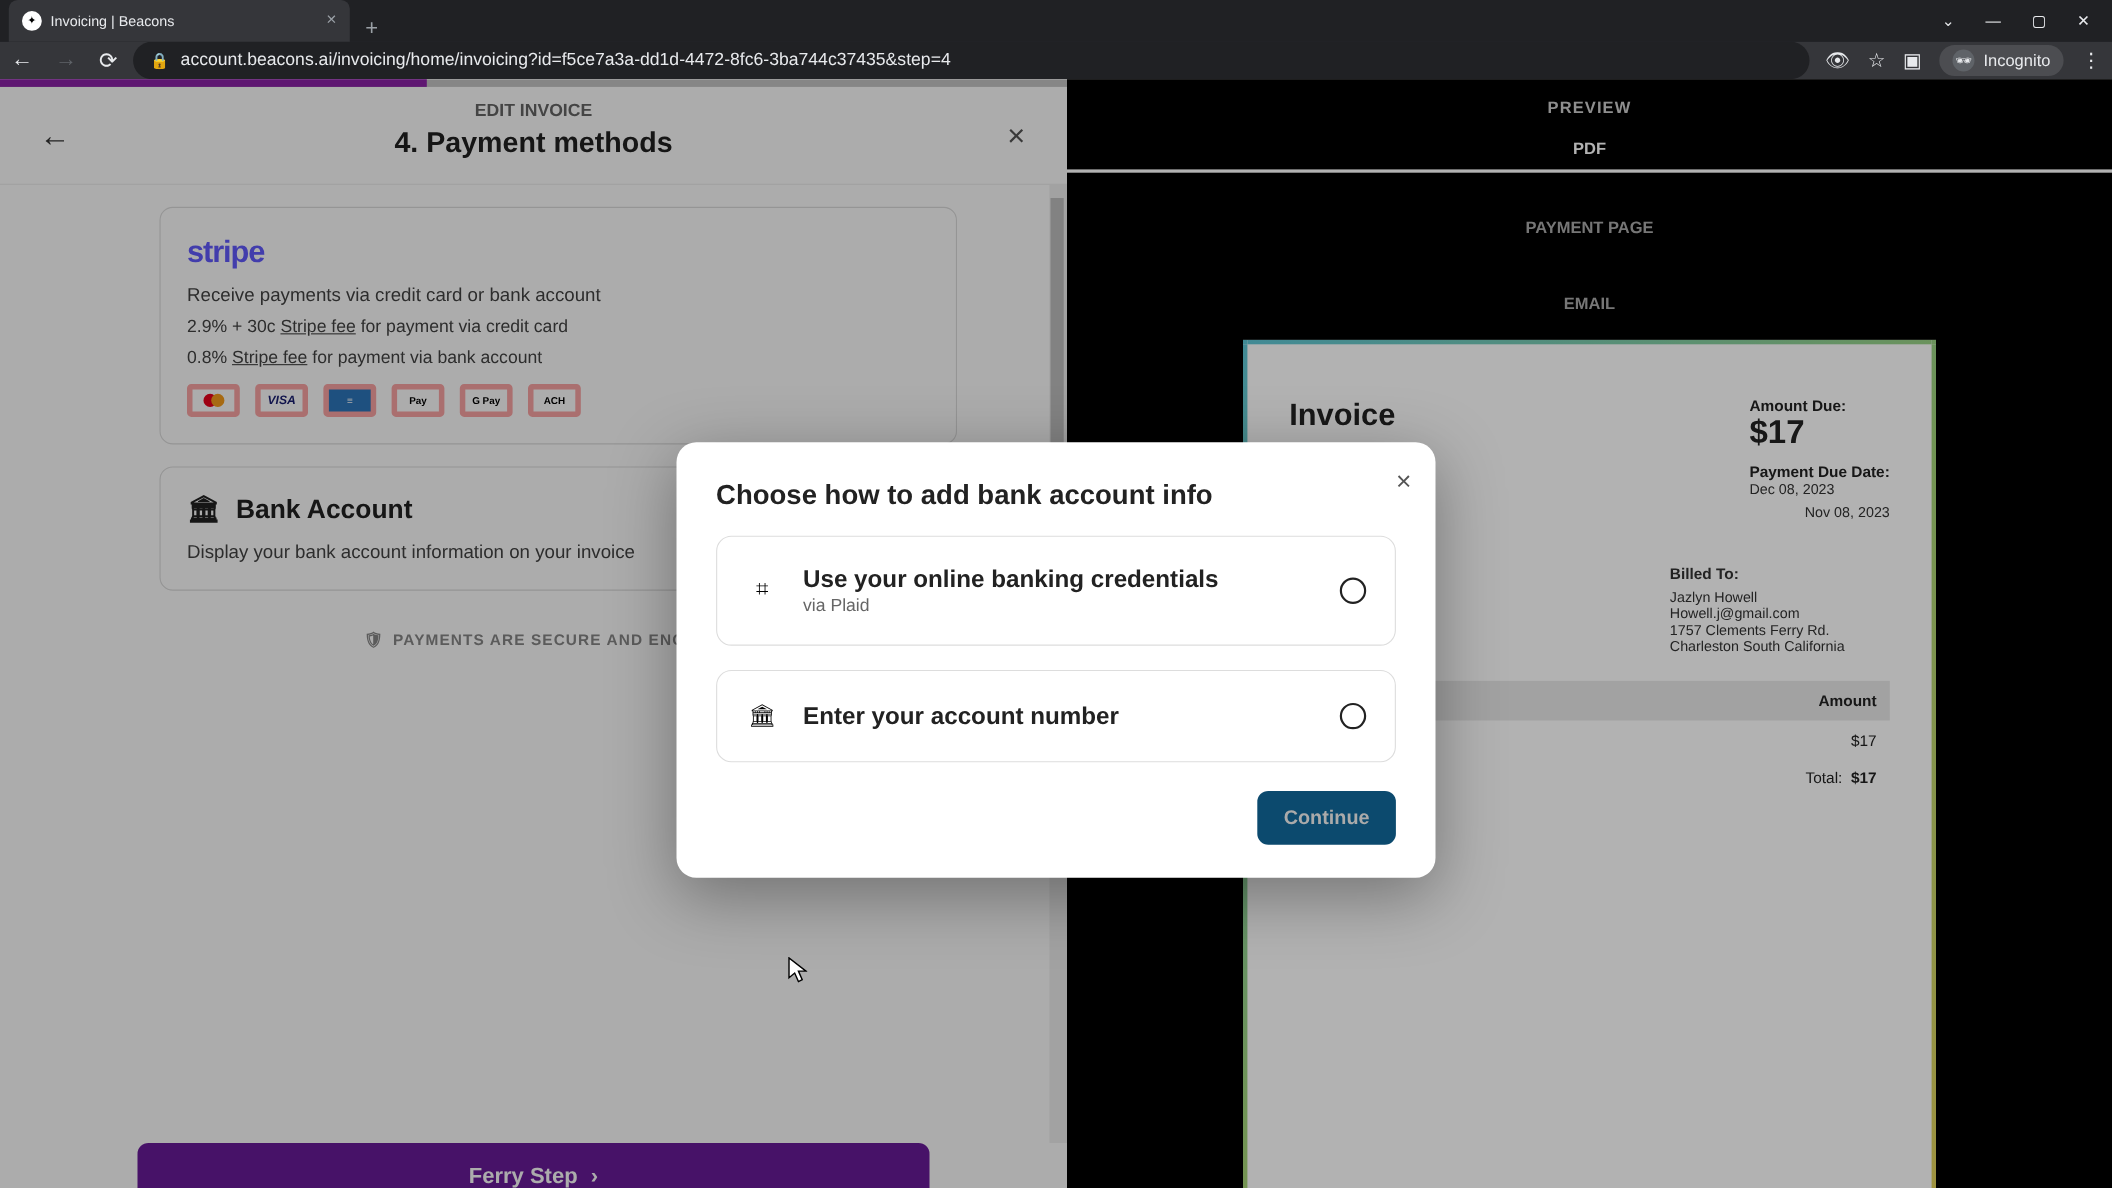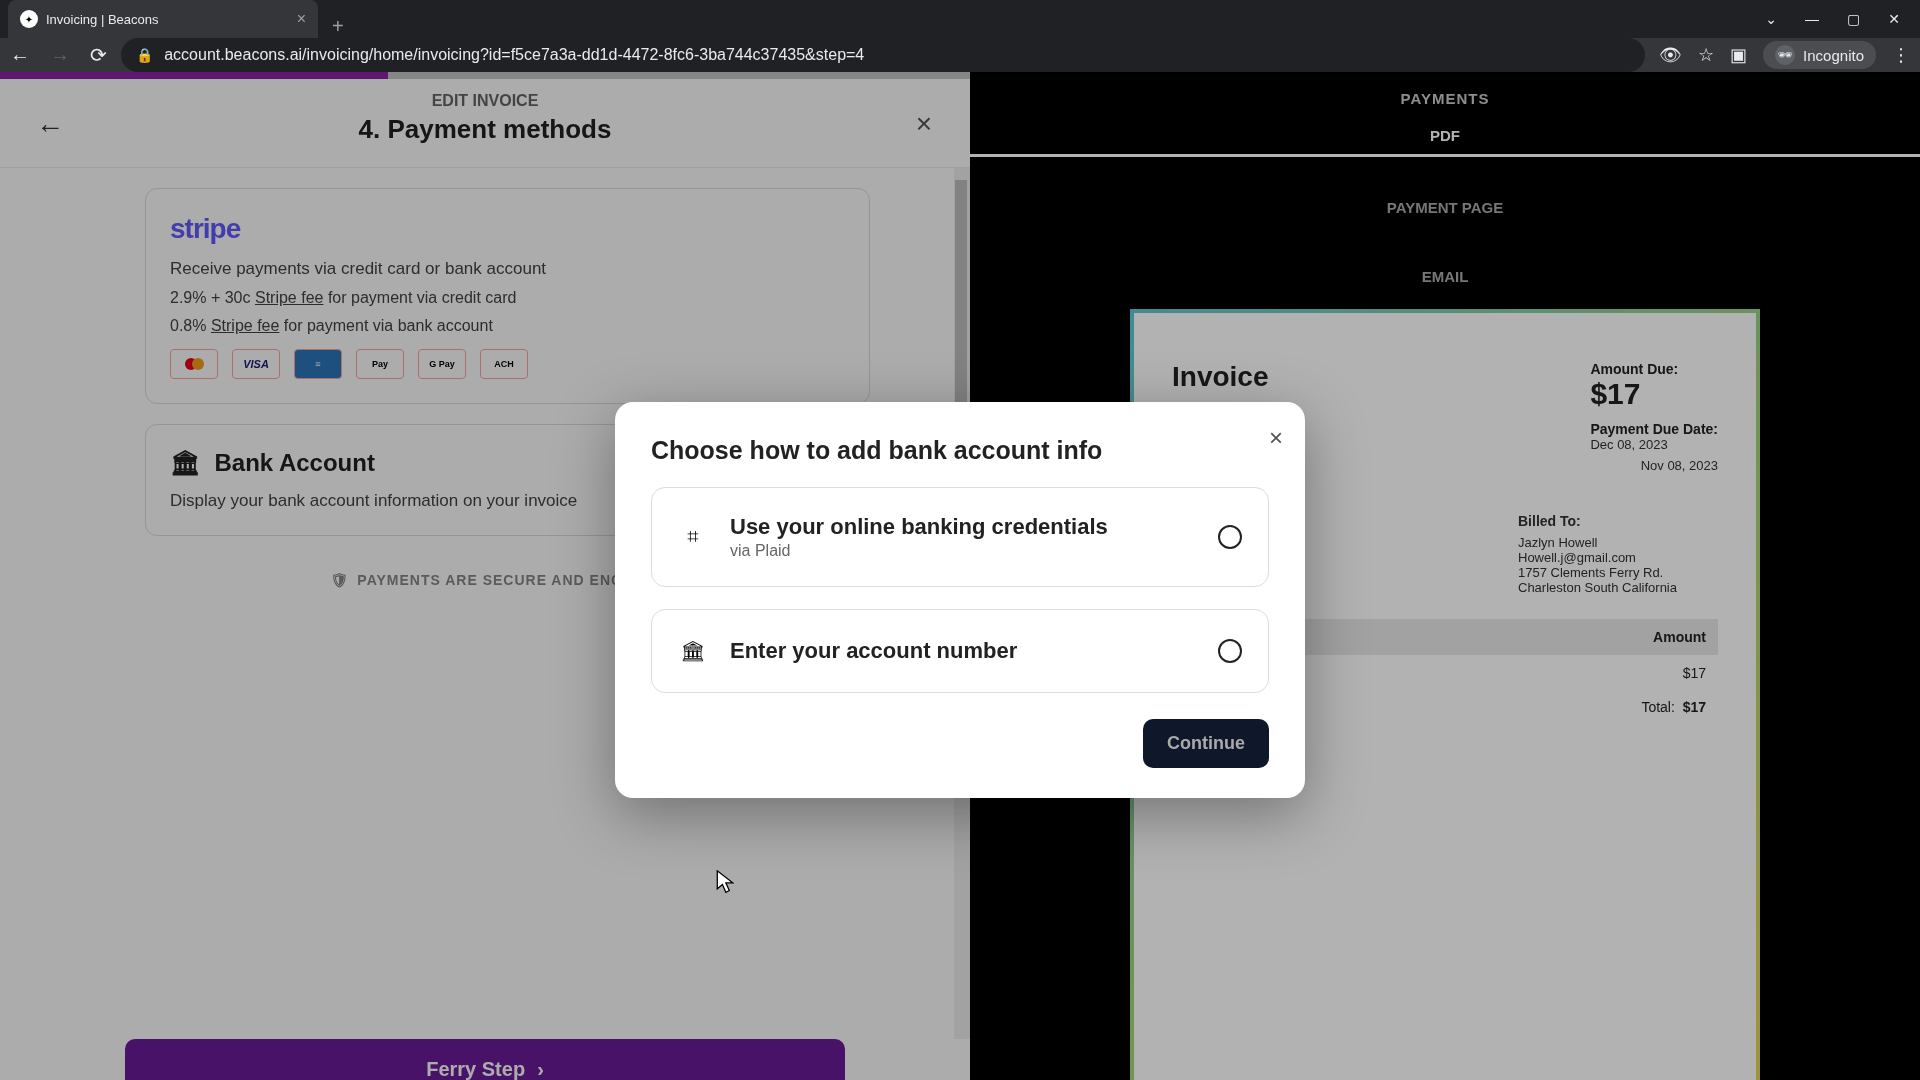--- a/index.html
+++ b/index.html
@@ -37,21 +37,21 @@
 .header-label { font-size: 16px; font-weight: 600; color: #666; }
 .header-title { font-size: 26px; font-weight: 700; color: #222; margin-top: 4px; }
 .body-scroll { flex: 1; overflow: auto; position: relative; padding-left: 45px; }
 .body-inner { padding: 0 100px; }
 .card { border: 1px solid #ddd; border-radius: 12px; padding: 24px; margin-top: 20px; background: #fff; }
 .stripe-logo { font-size: 28px; font-weight: 700; color: #635bff; letter-spacing: -1px; }
 .card-sub { color: #444; font-size: 17px; margin-top: 14px; }
 .fee-line { color: #444; font-size: 16px; margin-top: 10px; }
 .fee-line a { color: #444; text-decoration: underline; }
 .pay-icons { display: flex; gap: 14px; margin-top: 14px; align-items: center; }
-.pay-icon { width: 48px; height: 30px; border: 1px solid #fca5a5; border-radius: 4px; display: flex; align-items: center; justify-content: center; font-size: 9px; font-weight: 600; background: #fff; }
+.pay-icon { width: 48px; height: 30px; border: 5px solid #fca5a5; border-radius: 4px; display: flex; align-items: center; justify-content: center; font-size: 9px; font-weight: 600; background: #fff; }
 .bank-title { font-size: 24px; font-weight: 700; display: flex; align-items: center; gap: 14px; color: #222; }
 .secure-line { text-align: center; color: #888; font-size: 14px; font-weight: 600; letter-spacing: 1px; margin-top: 36px; display: flex; align-items: center; justify-content: center; gap: 8px; }
 .next-btn { width: 720px; margin: 0 auto 28px; height: 60px; background: #6a1b9a; color: #fff; border-radius: 10px; display: flex; align-items: center; justify-content: center; font-size: 20px; font-weight: 600; gap: 12px; }
 .scroll-track { position: absolute; right: 0; top: 0; bottom: 0; width: 16px; background: #f0f0f0; }
 .scroll-thumb { position: absolute; top: 12px; left: 1px; width: 12px; height: 420px; background: #c1c1c1; border-radius: 0; }
 
 .right-panel { flex: 1; background: #000; padding: 18px 0; text-align: center; color: #fff; position: relative; }
 .preview-label { color: #ccc; font-size: 15px; font-weight: 600; letter-spacing: 1px; }
 .preview-tabs { display: flex; justify-content: center; gap: 42px; margin-top: 20px; font-size: 15px; font-weight: 600; flex-direction: column; }
 .preview-tab { color: #aaa; padding-bottom: 10px; }
@@ -73,21 +73,21 @@
 .modal-wrap { position: absolute; top: 50%; left: 50%; transform: translate(-50%, -50%); width: 690px; background: #fff; border-radius: 18px; padding: 34px 36px 30px; box-shadow: 0 16px 60px rgba(0,0,0,0.35); }
 .modal-close { position: absolute; right: 22px; top: 22px; font-size: 24px; color: #555; cursor: pointer; }
 .modal-title { font-size: 25px; font-weight: 600; color: #222; }
 .option { border: 1.5px solid #ddd; border-radius: 14px; padding: 26px 26px; margin-top: 22px; display: flex; align-items: center; gap: 22px; cursor: pointer; }
 .option-icon { width: 30px; height: 30px; display: flex; align-items: center; justify-content: center; font-size: 20px; }
 .option-text { flex: 1; }
 .option-title { font-size: 22px; font-weight: 600; color: #222; }
 .option-sub { font-size: 16px; color: #666; margin-top: 2px; }
 .radio-circle { width: 24px; height: 24px; border: 2.5px solid #222; border-radius: 50%; }
 .modal-footer { display: flex; justify-content: flex-end; margin-top: 26px; }
-.continue-btn { background: #0f172a; color: #aaa; border-radius: 10px; padding: 14px 24px; font-size: 18px; font-weight: 600; cursor: not-allowed; }
+.continue-btn { background: #0c4a6e; color: #aaa; border-radius: 10px; padding: 14px 24px; font-size: 18px; font-weight: 600; cursor: not-allowed; }
 
 .status-bar { position: absolute; left: 0; bottom: 0; height: 26px; background: #3c3c3c; color: #e0e0e0; font-size: 14px; padding: 3px 10px; border-radius: 0 4px 0 0; z-index: 50; }
 
 .cursor { position: absolute; width: 18px; height: 24px; z-index: 100; pointer-events: none; }
 </style>
 </head>
 <body>
 
 <div class="chrome-frame">
   <div class="tab-bar">
@@ -172,21 +172,21 @@
             <div class="scroll-thumb"></div>
           </div>
       </div>
       <div class="next-btn">
           <span>Ferry Step</span>
           <span>›</span>
         </div>
     </div>
 
     <div class="right-panel">
-      <div class="preview-label">PAYMENTS</div>
+      <div class="preview-label">PREVIEW</div>
       <div class="preview-tabs">
         <div class="preview-tab active">PDF</div>
         <div class="preview-tab">PAYMENT PAGE</div>
         <div class="preview-tab">EMAIL</div>
       </div>
       <div class="invoice-sheet">
         <div class="ivt-row">
           <div class="invoice-title">Invoice</div>
           <div>
             <div class="amount-label">Amount Due:</div>

